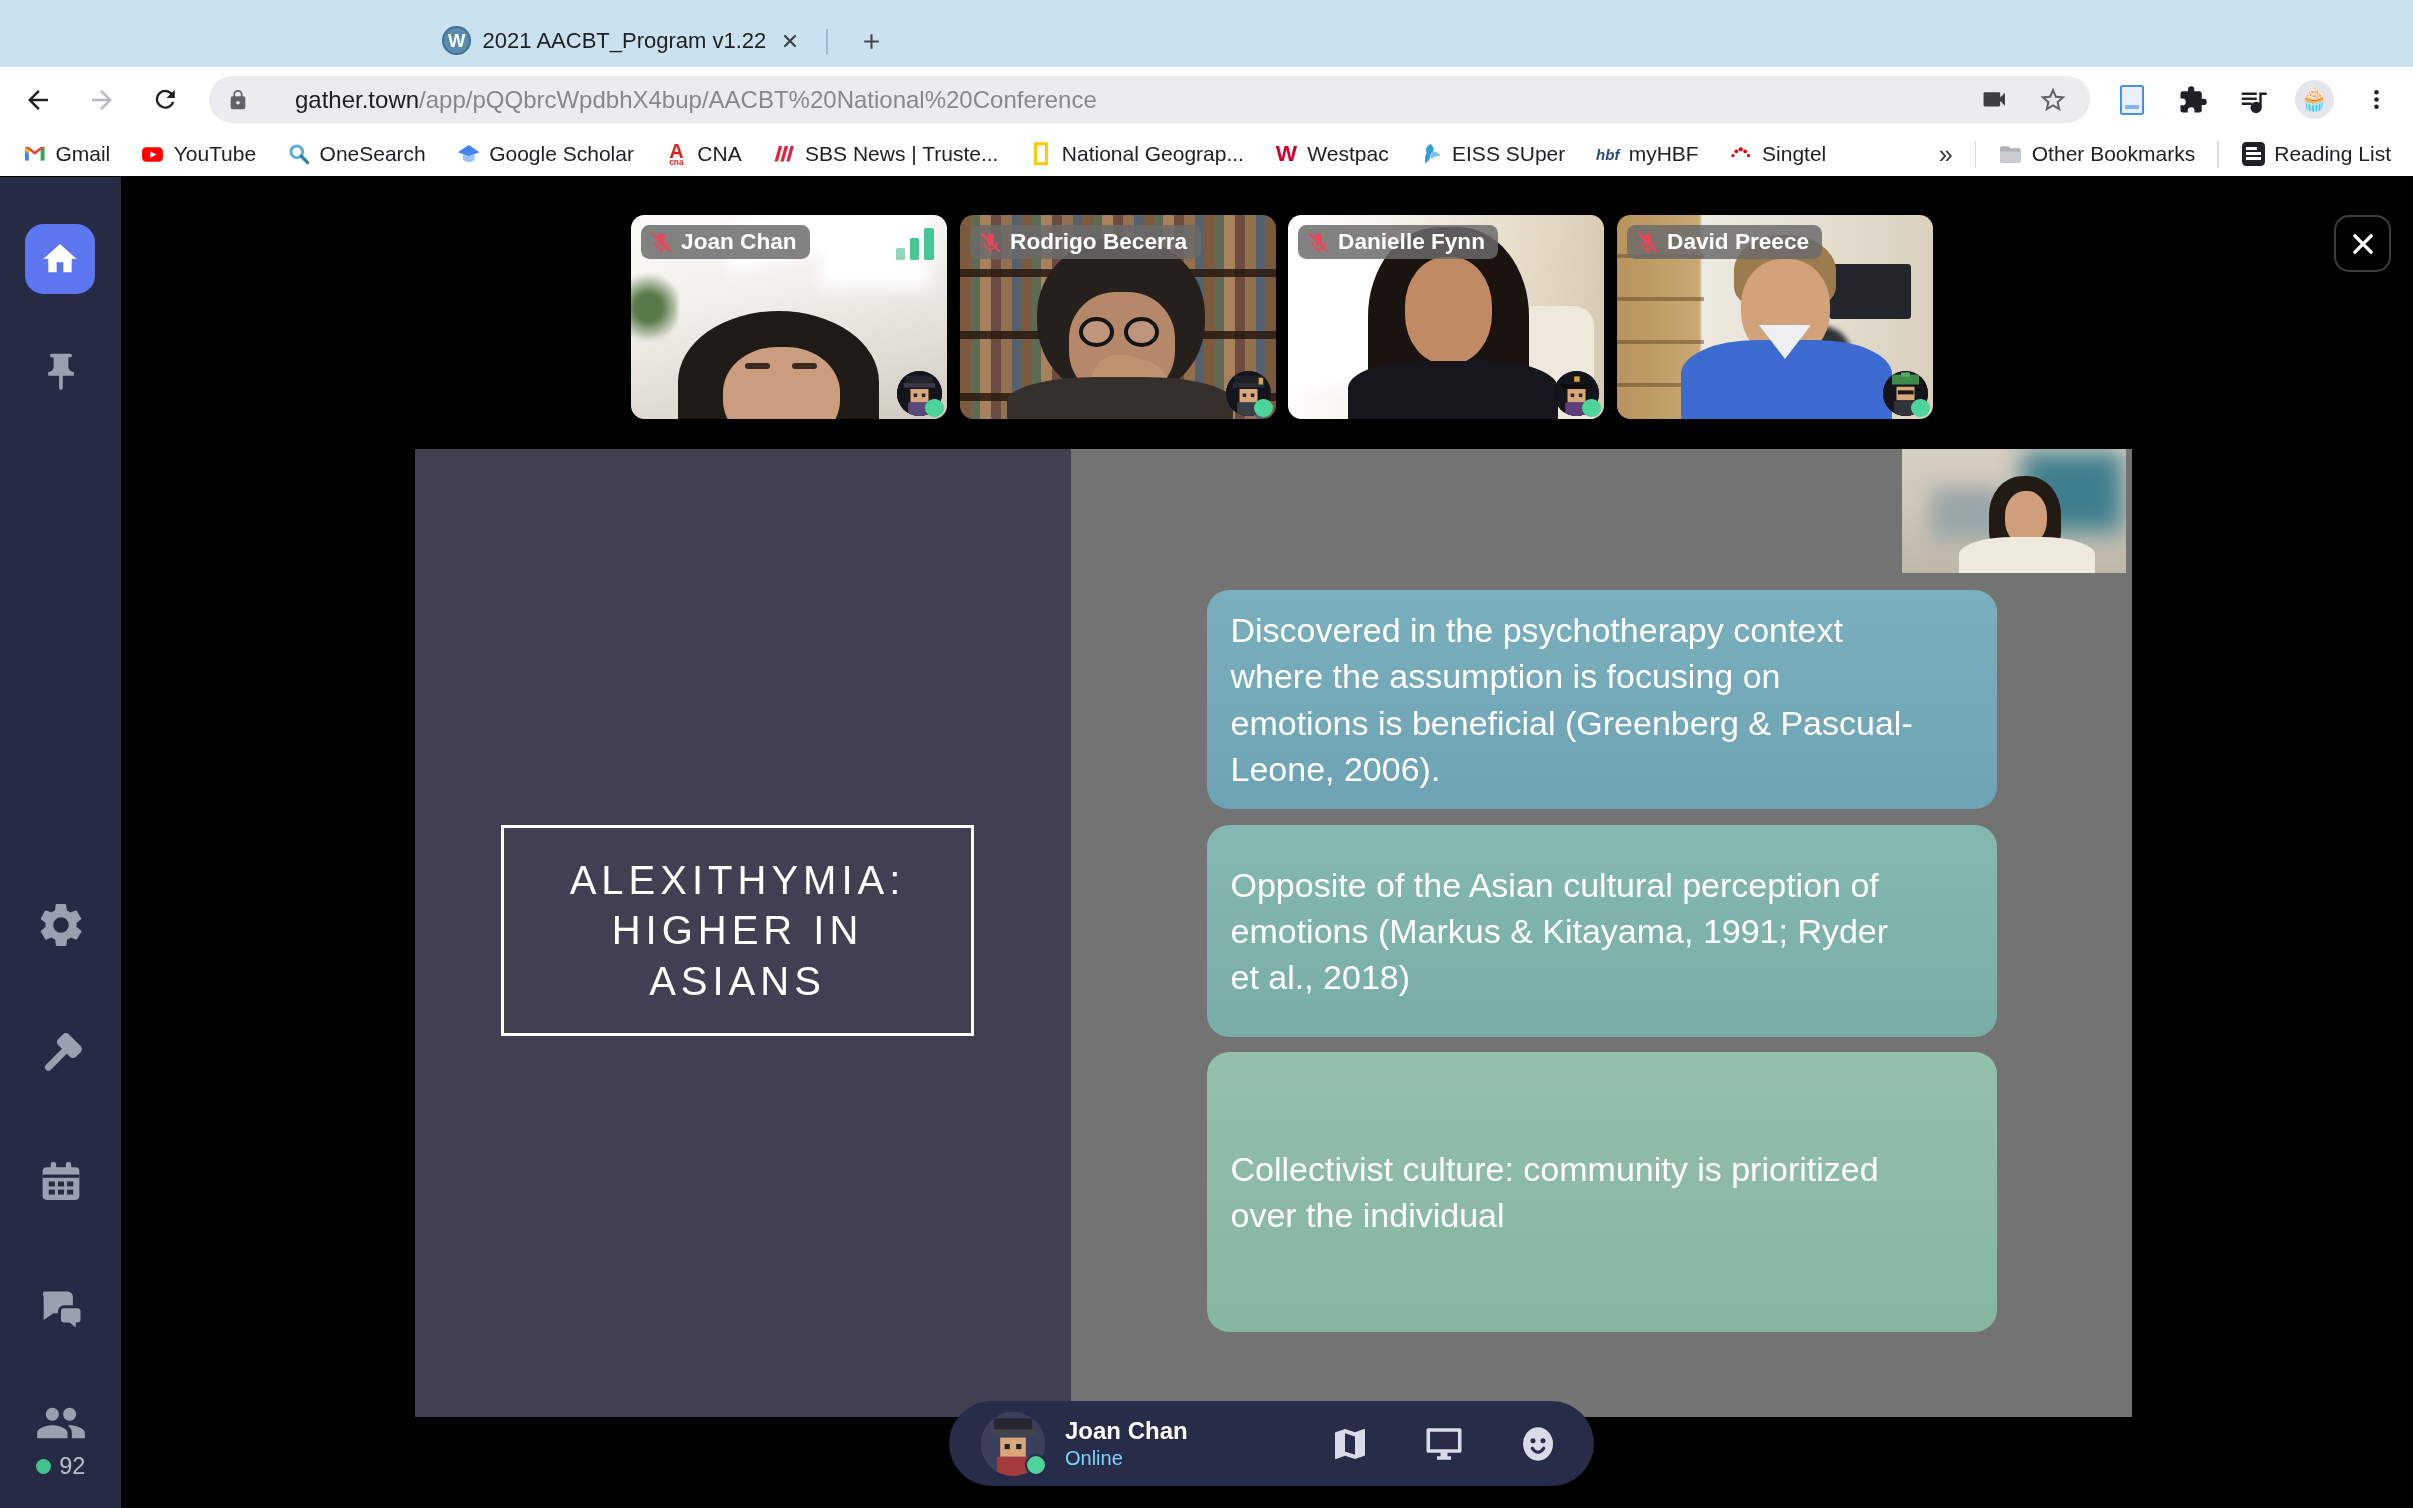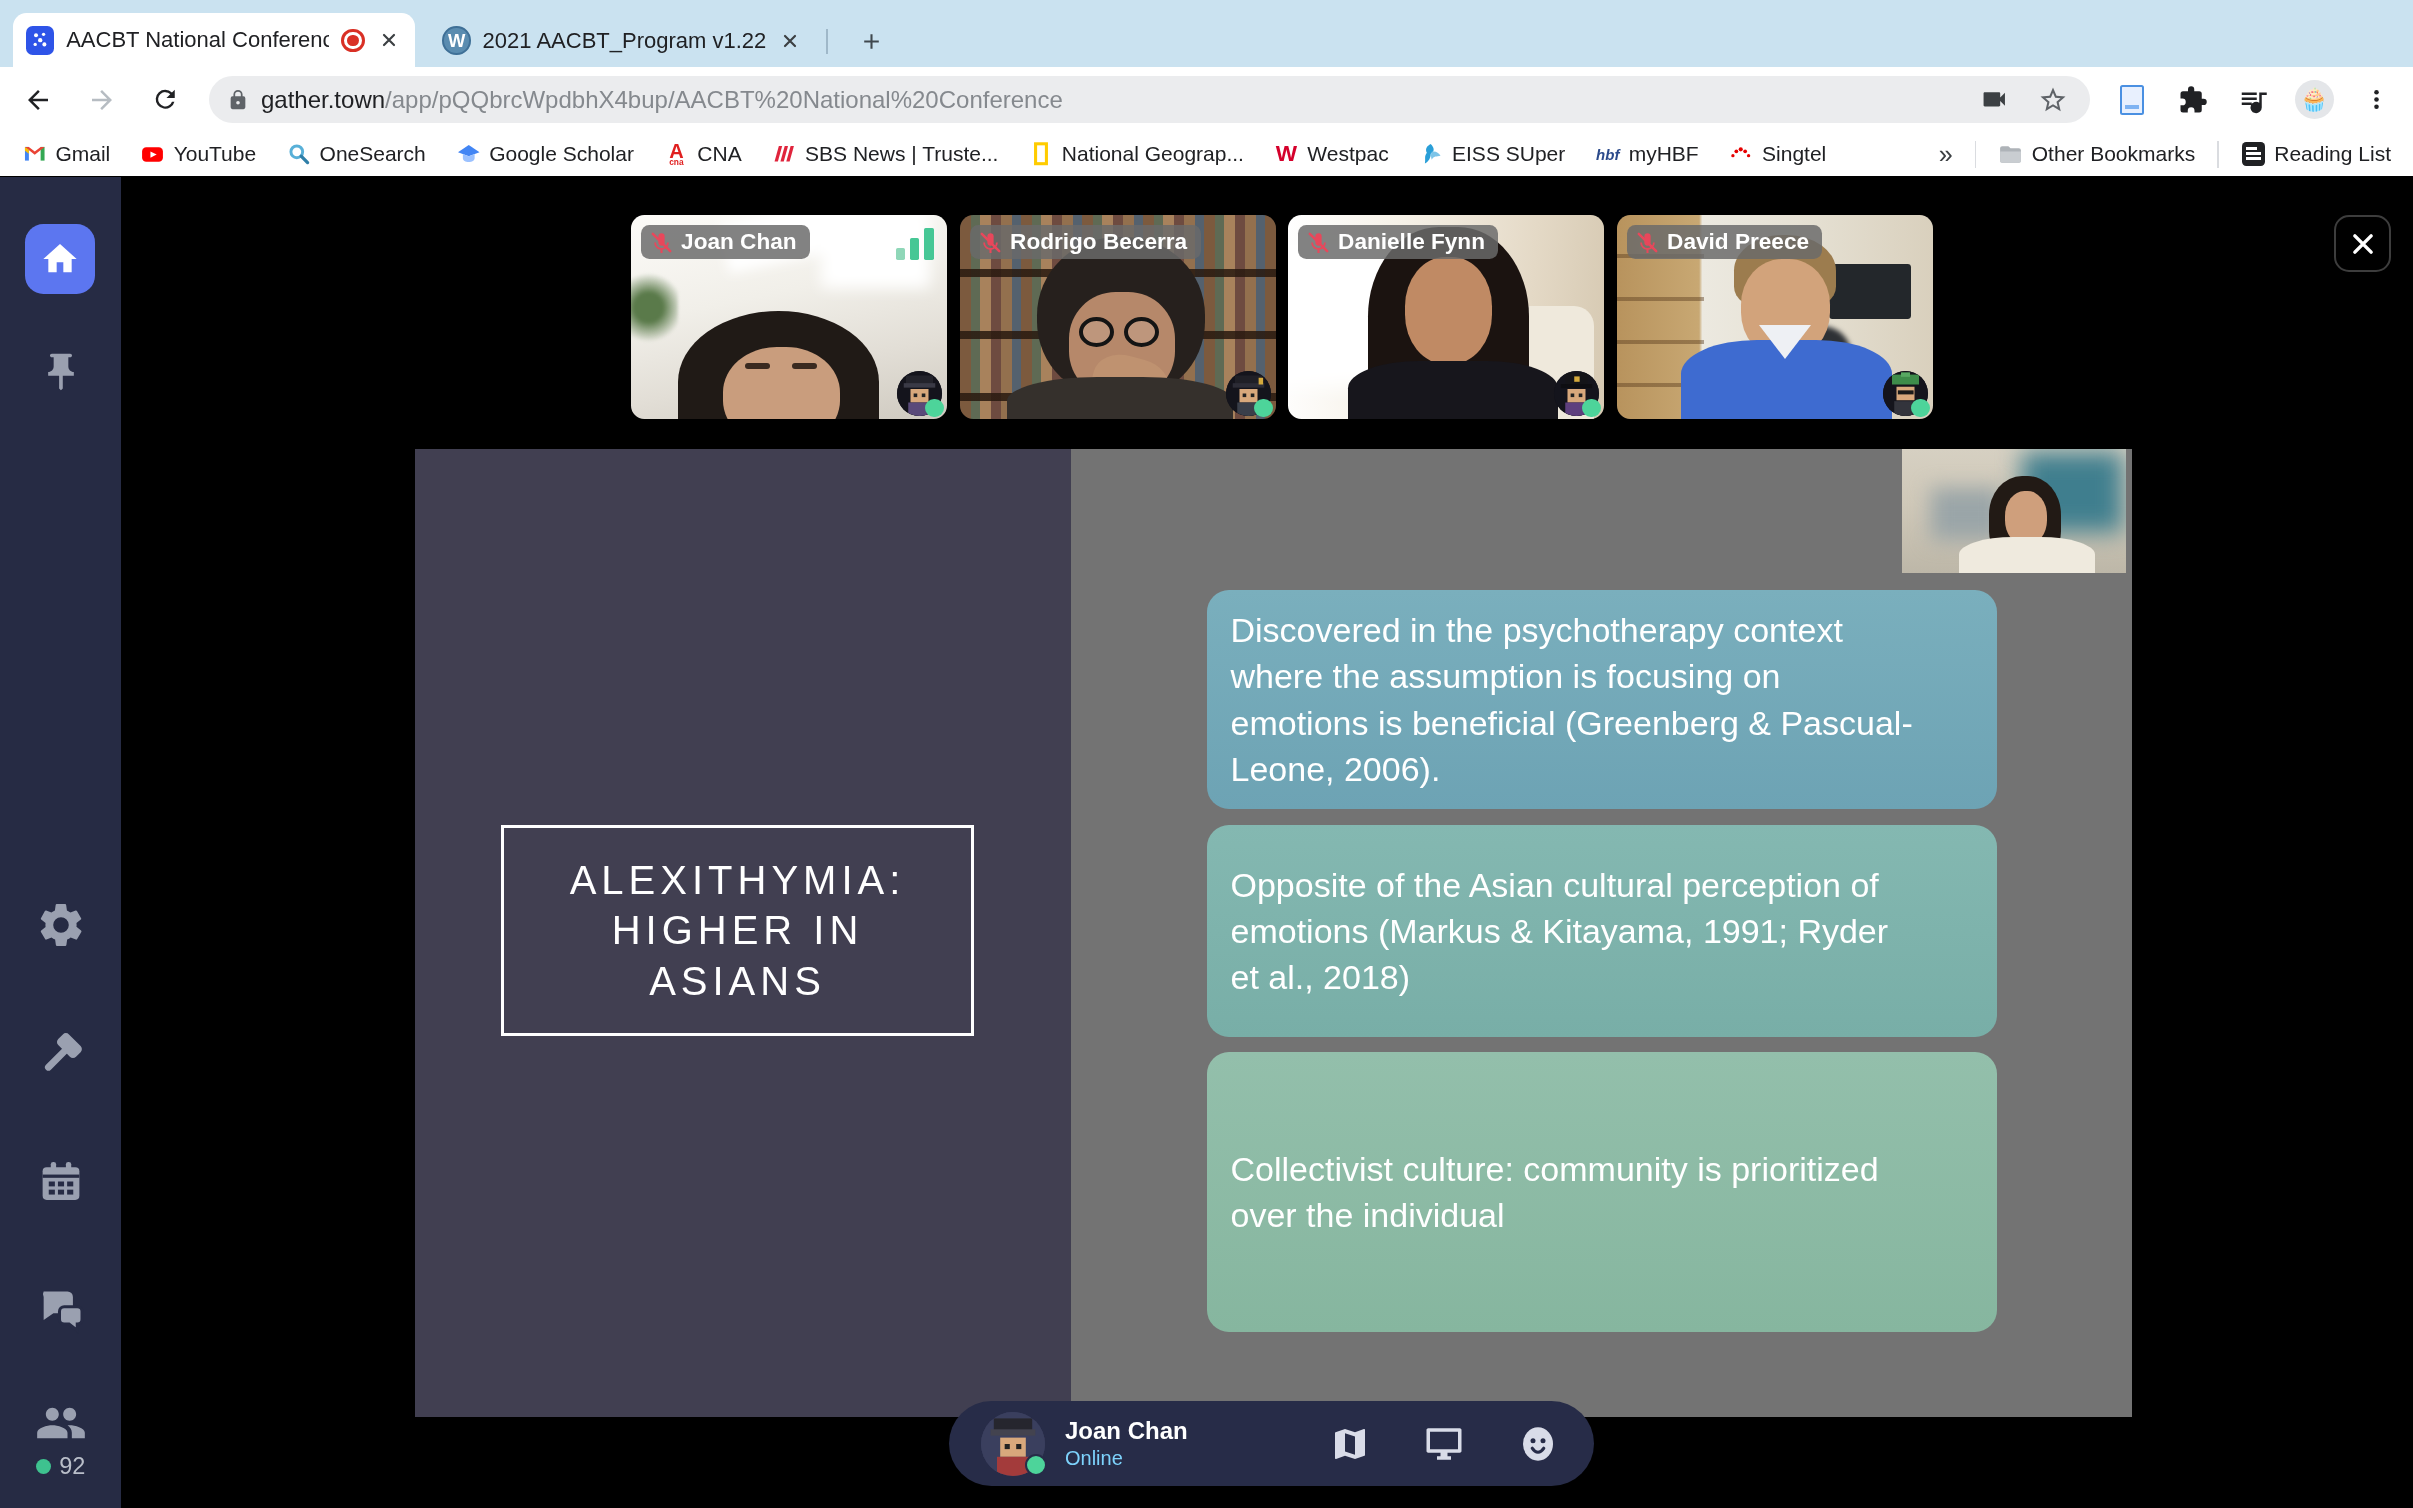--- a/index.html
+++ b/index.html
@@ -25,21 +25,21 @@
   .rec-dot i { display:block; width:11.7px; height:11.7px; border-radius:50%; background:#d93025; }
   .tab-close { width:25px; height:25px; flex:0 0 auto; display:flex; align-items:center; justify-content:center; cursor:pointer; }
   .newtab-btn { position:absolute; left:850px; top:20px; width:42px; height:42px; border-radius:50%;
                 display:flex; align-items:center; justify-content:center; cursor:pointer; }
 
   .toolbar { position:absolute; top:67px; left:0; right:0; height:65px; background:#fff;
              display:flex; align-items:center; padding:0 18.4px; gap:23.5px; }
   .nav-btn { width:40px; height:40px; display:flex; align-items:center; justify-content:center; cursor:pointer; flex:0 0 auto; }
   .omnibox { flex:1; height:47px; border-radius:23.5px; background:#ebecee; display:flex;
              align-items:center; padding:0 18.4px; gap:11.7px; min-width:0; cursor:text; }
-  .url { font-size:24px; white-space:nowrap; overflow:hidden; }
+  .url { font-size:24px; white-space:nowrap; overflow:hidden;margin-left:34px; }
   .url .host { color:#202124; } .url .path { color:#85898e; }
   .omni-right { margin-left:auto; display:flex; gap:22px; align-items:center; }
   .ext-icon { width:37px; height:37px; display:flex; align-items:center; justify-content:center; cursor:pointer; flex:0 0 auto; }
   .doc-page { width:23.5px; height:30px; background:#e8f0fe; border:2.5px solid #4a90e2; border-radius:2.5px; position:relative; }
   .doc-page i { position:absolute; left:2.5px; right:2.5px; bottom:3.4px; height:4.2px; background:#7fb3f2; display:block; }
   .cupcake { width:39px; height:39px; border-radius:50%; background:#e4e6e9; display:flex;
              align-items:center; justify-content:center; font-size:22.6px; }
 
   .bookmarksbar { position:absolute; top:132px; left:0; right:0; height:44px; background:#fff;
                   display:flex; align-items:center; padding:0 22px; gap:30px; font-size:21px; color:#202124; }
@@ -159,42 +159,20 @@
   .bstatus { font-size:20px; color:#7dd3fc; }
   .bicons { margin-left:auto; display:flex; gap:49px; align-items:center; }
   .bic { width:45px; height:45px; display:flex; align-items:center; justify-content:center; cursor:pointer; }
 </style>
 </head>
 <body>
 
 <div id="app">
 
   <div class="tabstrip">
-    <div class="tab tab-active">
-      <span class="gather-fav">
-        <svg width="18.4" height="18.4" viewBox="0 0 22 22">
-            <g fill="#fff">
-              <circle cx="6" cy="5" r="2.4"></circle>
-              <circle cx="15" cy="4" r="2"></circle>
-              <circle cx="11" cy="11" r="2.6"></circle>
-              <circle cx="5" cy="16" r="2"></circle>
-              <circle cx="16" cy="16" r="2.4"></circle>
-            </g>
-          </svg>
-      </span>
-      <span class="tab-title">AACBT National Conferenc</span>
-      <span class="rec-dot">
-          <i></i>
-        </span>
-      <span class="tab-close">
-        <svg width="20" height="20" viewBox="0 0 24 24">
-            <path d="M6 6l12 12M18 6L6 18" stroke="#3c4043" stroke-width="2.6" stroke-linecap="round"></path>
-          </svg>
-      </span>
-    </div>
     <div class="tab tab-inactive">
       <span class="wp-fav">W</span>
       <span class="tab-title">2021 AACBT_Program v1.22.xls</span>
       <span class="tab-close">
         <svg width="20" height="20" viewBox="0 0 24 24">
             <path d="M6 6l12 12M18 6L6 18" stroke="#3c4043" stroke-width="2.6" stroke-linecap="round"></path>
           </svg>
       </span>
     </div>
     <span class="tab-sep"></span>

